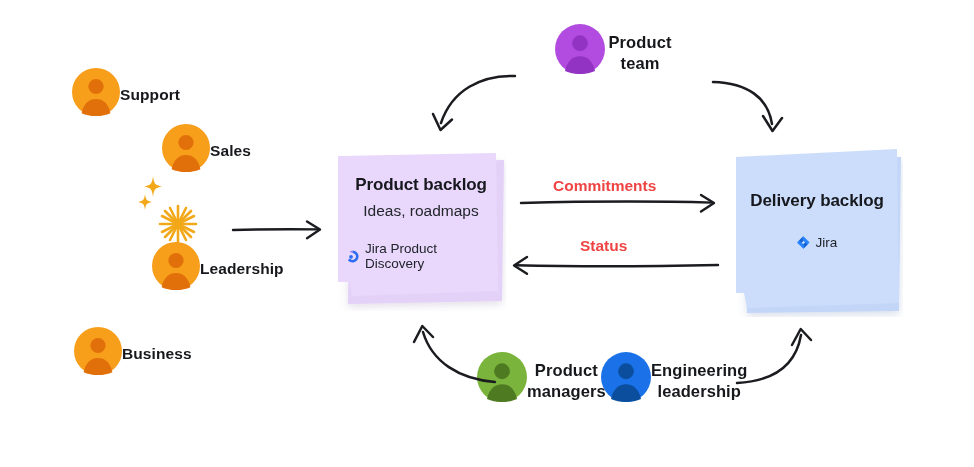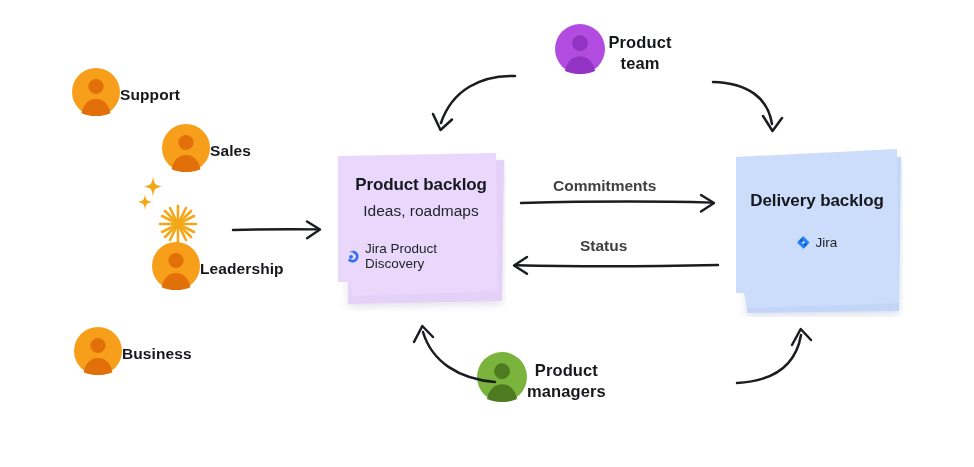--- a/index.html
+++ b/index.html
@@ -86,21 +86,21 @@
   .card .card-product .logo {
     line-height: 0;
     display: block;
   }
 
   
   .edge-label {
     position: absolute;
     font-size: 15.5px;
     font-weight: 700;
-    color: #404040;
+    color: #ef4444;
     white-space: nowrap;
   }
 
   
   #arrows {
     position: absolute;
     left: 0;
     top: 0;
     width: 974px;
     height: 467px;
@@ -243,20 +243,31 @@
       <svg width="50" height="50" viewBox="0 0 48 48">
         <circle cx="24" cy="24" r="24" fill="#7AB43C"></circle>
         <circle cx="24" cy="18.5" r="7.6" fill="#4E7A22"></circle>
         <path d="M9.6,45.2 C11.6,35.6 17,31 24,31 C31,31 36.4,35.6 38.4,45.2 C34.4,47.1 29.5,48 24,48 C18.5,48 13.6,47.1 9.6,45.2 Z" fill="#4E7A22"></path>
       </svg>
     </span>
     <span class="plabel" style="font-size:16.5px;">Product
 managers</span>
   </div>
 
+  <div class="persona" style="left:601px; top:352px; width:120px;">
+    <span class="avatar">
+      <svg width="50" height="50" viewBox="0 0 48 48">
+        <circle cx="24" cy="24" r="24" fill="#1B72E8"></circle>
+        <circle cx="24" cy="18.5" r="7.6" fill="#0B4E9E"></circle>
+        <path d="M9.6,45.2 C11.6,35.6 17,31 24,31 C31,31 36.4,35.6 38.4,45.2 C34.4,47.1 29.5,48 24,48 C18.5,48 13.6,47.1 9.6,45.2 Z" fill="#0B4E9E"></path>
+      </svg>
+    </span>
+    <span class="plabel" style="font-size:16.5px;">Engineering
+leadership</span>
+  </div>
 
   <div class="card" style="left:336px; top:151px; width:170px; height:160px;">
     <svg class="card-shape" viewBox="0 0 170 160" preserveAspectRatio="none">
 
       <path d="M14,12 L168,9 L166,150 L12,153 Z" fill="#E4D1F8" filter="url(#softshadow)"></path>
 
       <path d="M2,5 L160,2 L162,140 L16,145 L14,131 L2,131 Z" fill="#E9D8FB"></path>
     </svg>
     <div class="card-body" style="padding-bottom:16px;">
       <div class="card-title">Product backlog</div>

